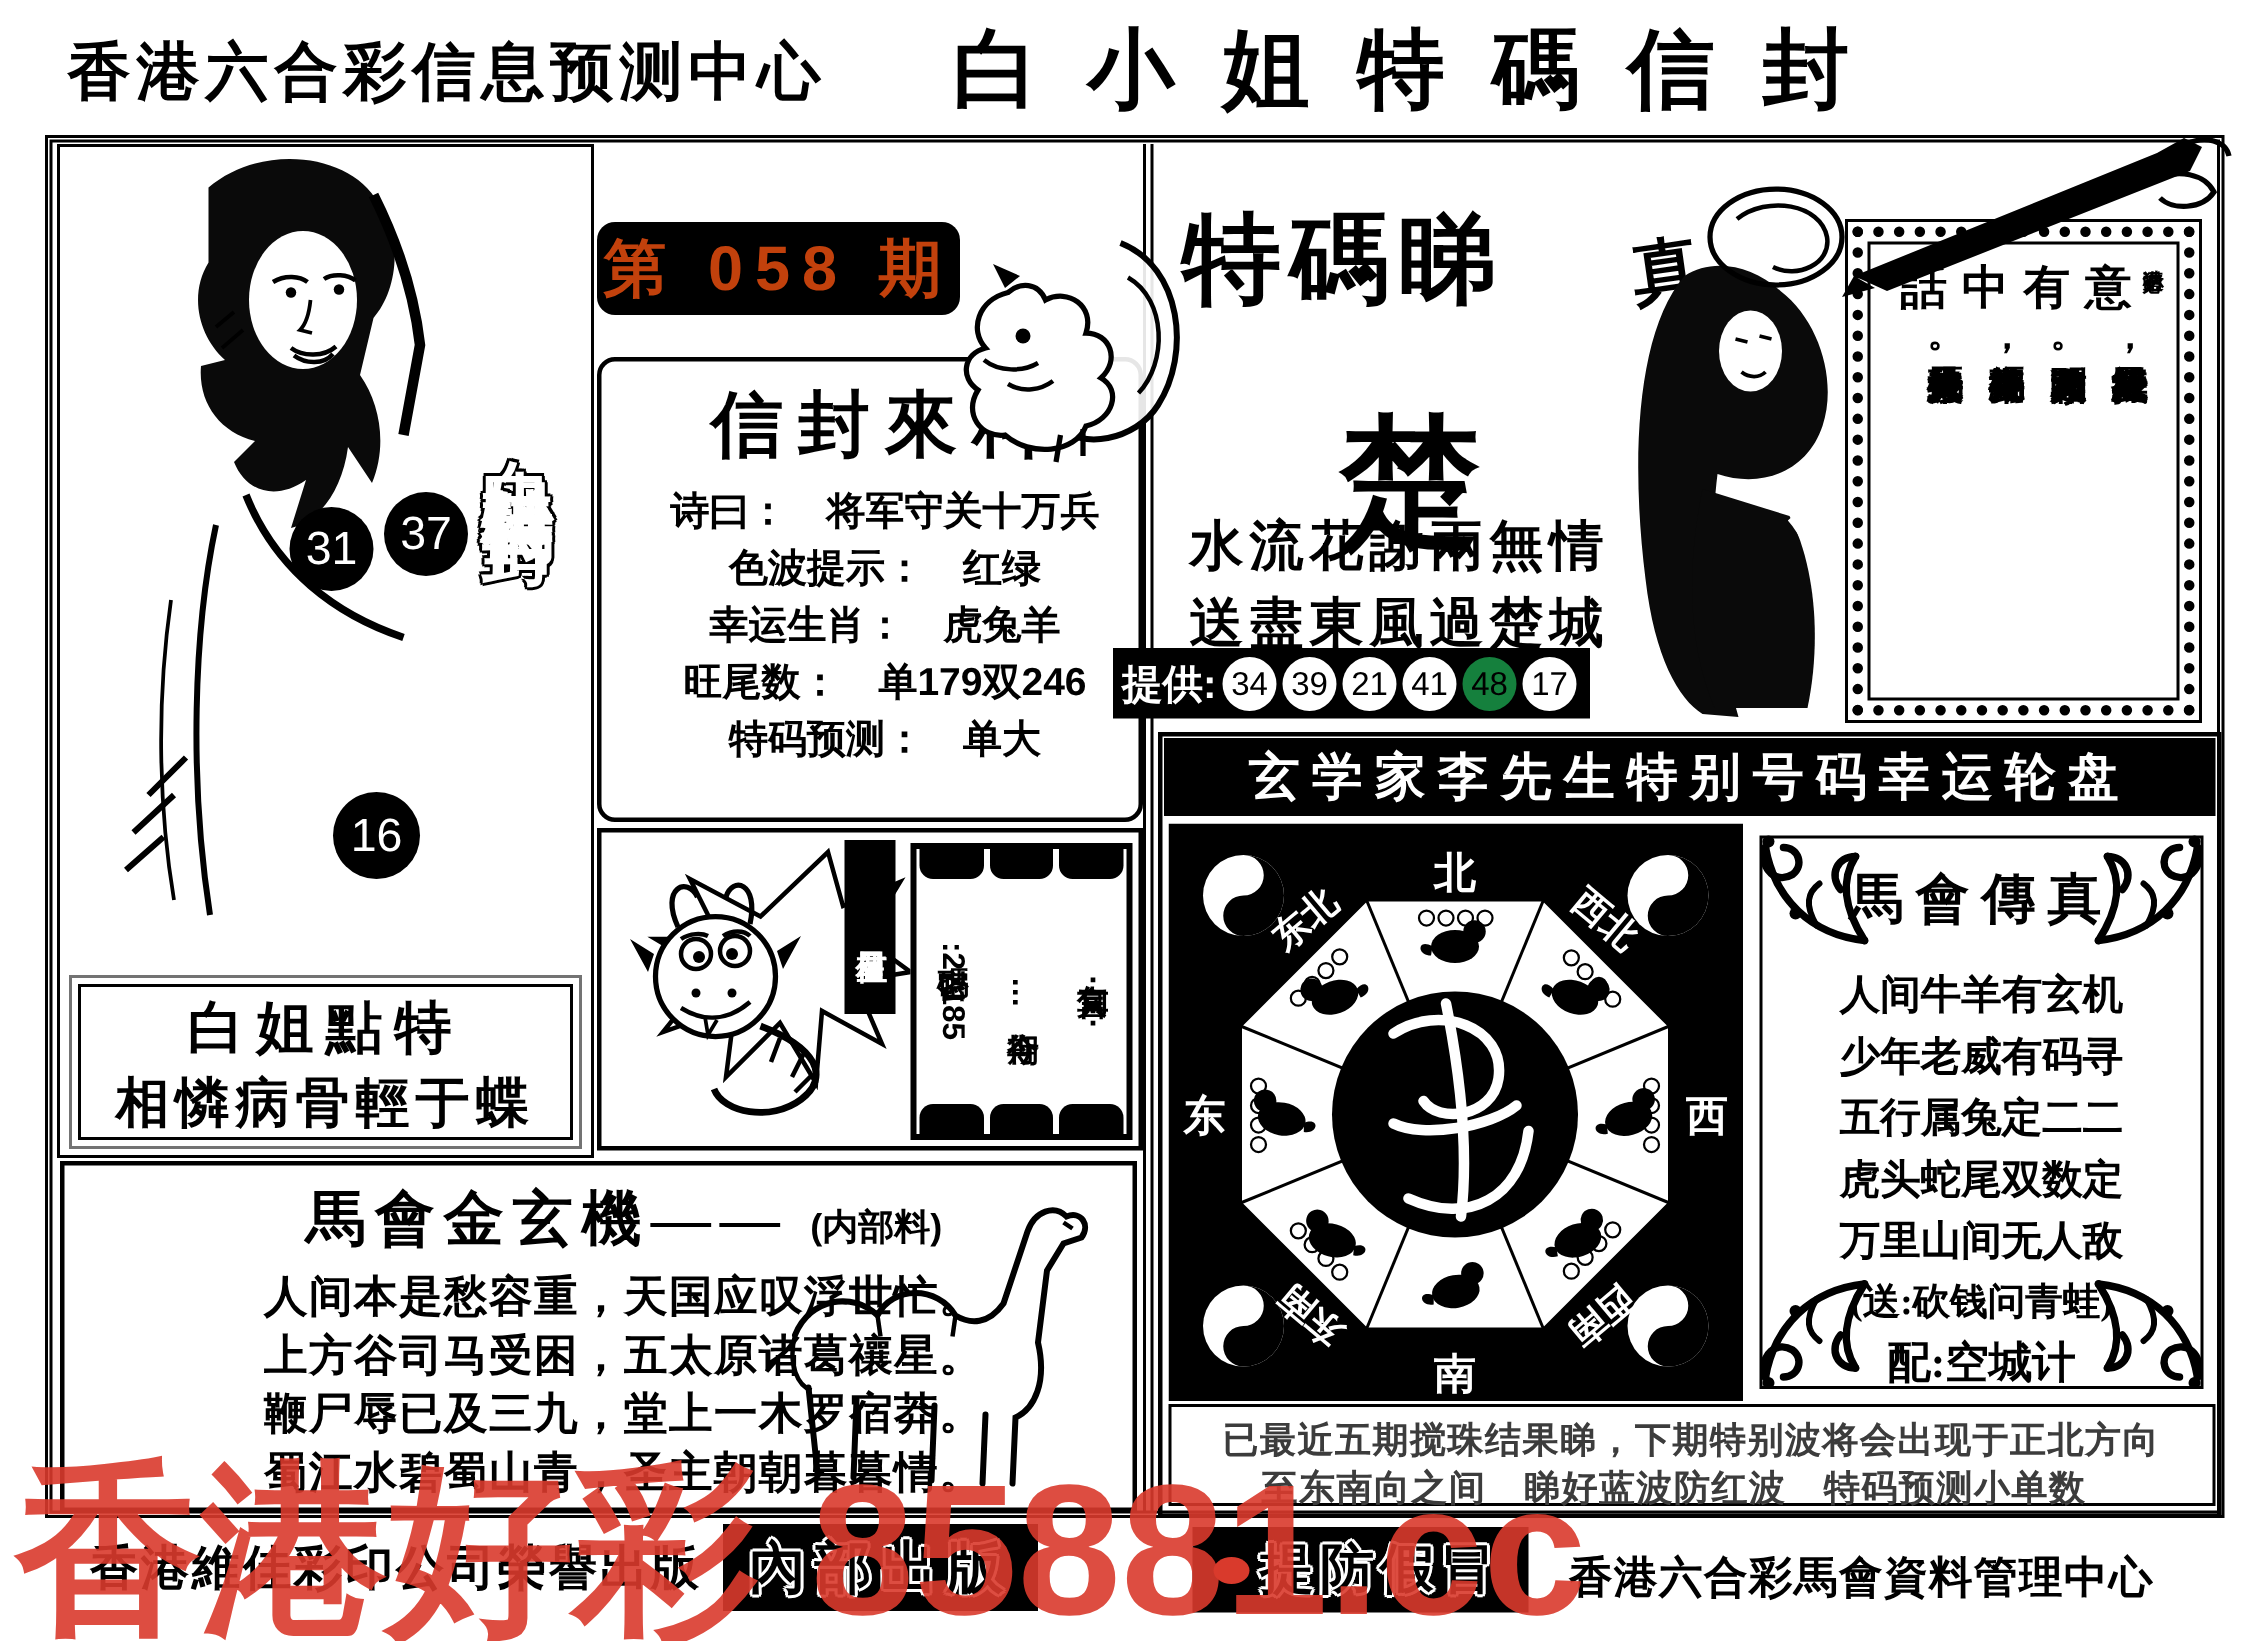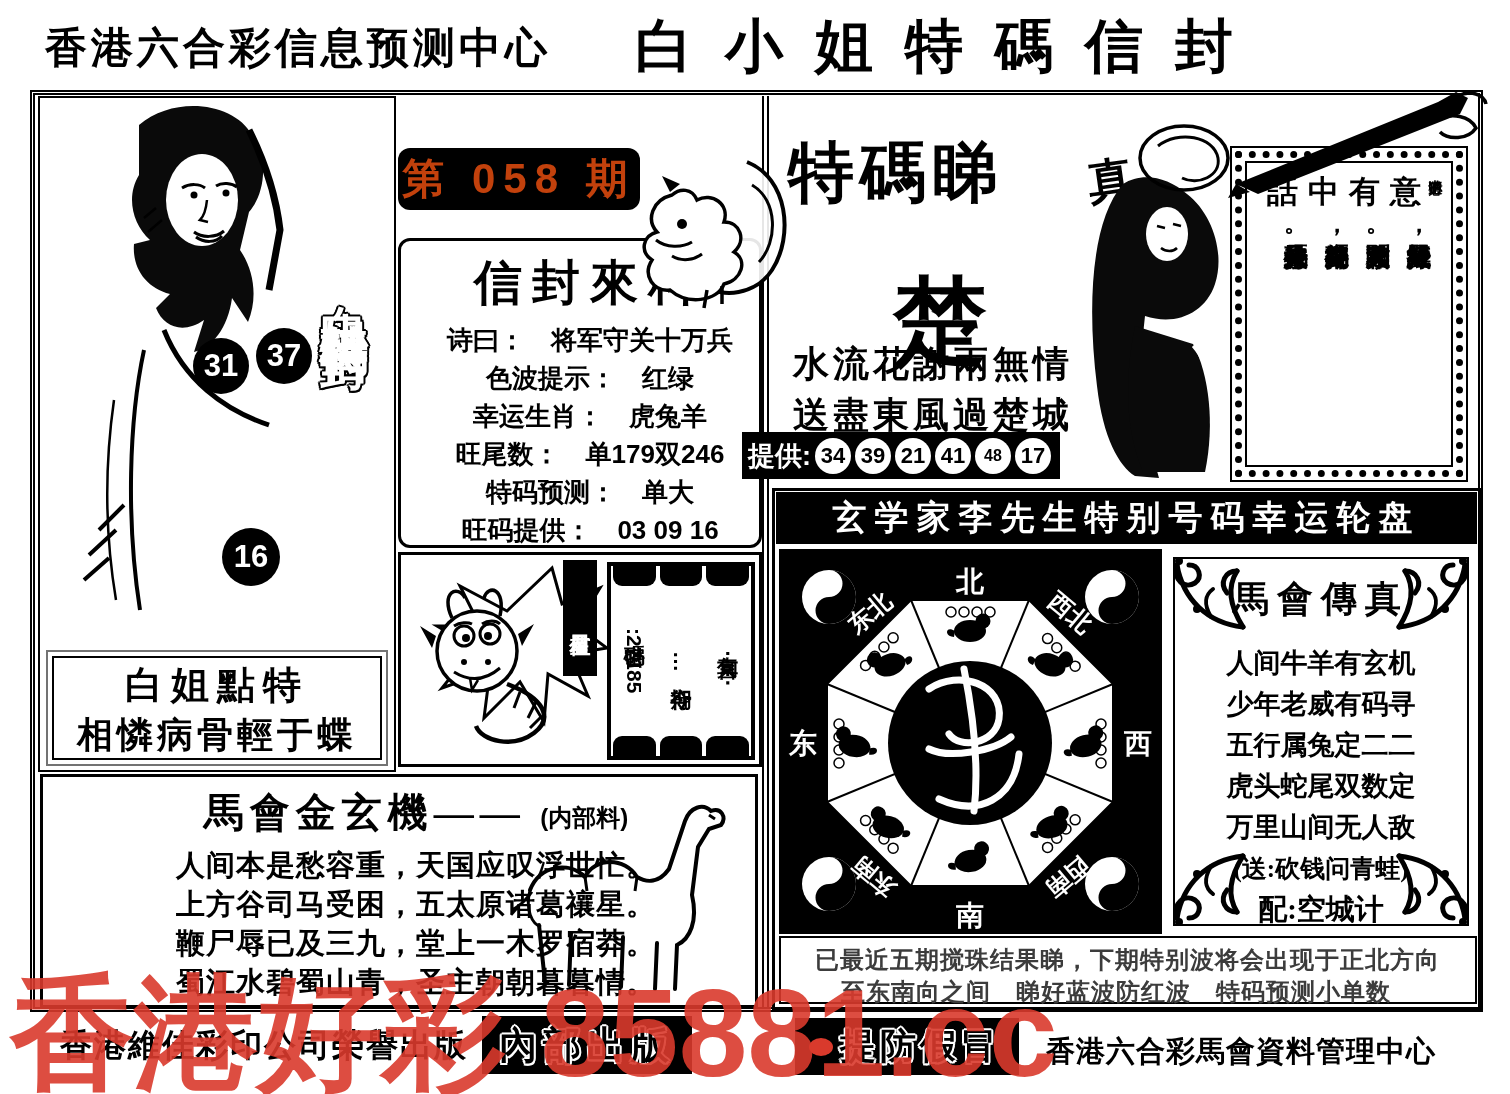--- a/index.html
+++ b/index.html
@@ -10,21 +10,21 @@
   .serif { font-family:"Liberation Serif","DejaVu Serif",serif; }
   .vert { writing-mode:vertical-rl; }
   .hollow { color:#fff;
     text-shadow:2px 0 #000,-2px 0 #000,0 2px #000,0 -2px #000,
       1.5px 1.5px #000,-1.5px -1.5px #000,1.5px -1.5px #000,-1.5px 1.5px #000; }
   .hollow-w { color:#000;
     text-shadow:2px 0 #fff,-2px 0 #fff,0 2px #fff,0 -2px #fff,
       1.5px 1.5px #fff,-1.5px -1.5px #fff,1.5px -1.5px #fff,-1.5px 1.5px #fff; }
   .frame { border:5px double #000; }
   .ball { background:#000; color:#fff; border-radius:50%; display:flex;
-    align-items:center; justify-content:center; font-weight:700; }
+    align-items:center; justify-content:center; font-weight:400; }
   .box { border:3px solid #000;text-align:center; }
   .stamp-outer { border:2px solid #000; padding:3px; width:100%; height:100%; }
   .stamp-mid { border:7px dotted #000; padding:3px; width:100%; height:100%; }
   .stamp-inner { border:2px solid #000; width:100%; height:100%; position:relative; }
   .slip { display:flex; border:4px solid #000; }
   .slip-col { flex:1; display:flex; flex-direction:column; align-items:stretch; margin:0 2px; }
   .cap { height:20px; background:#000; }
   .cap.top { border-radius:0 0 9px 9px; }
   .cap.bot { border-radius:9px 9px 0 0; }
   .slip-text { flex:1; display:flex; align-items:center; justify-content:center;
@@ -107,21 +107,20 @@
 </svg>
 
 <div class="abs box" style="left:398px;top:238px;width:364px;height:310px;border-radius:12px;padding:10px 0 0 20px">
   <div class="b9" style="font-size:48px;letter-spacing:10px">信封來料</div>
   <div style="font-size:26px;font-weight:700;line-height:38px;margin-top:6px">
     <div>诗曰：　将军守关十万兵</div>
     <div>色波提示：　红绿</div>
     <div>幸运生肖：　虎兔羊</div>
     <div>旺尾数：　单179双246</div>
     <div>特码预测：　单大</div>
-    <div>旺码提供：　03 09 16</div>
   </div>
 </div>
 
 <div class="abs box" style="left:398px;top:552px;width:364px;height:215px"></div>
 
 <svg class="abs" style="left:402px;top:556px" width="205" height="206" viewBox="0 0 205 206">
   <path d="M150,12 L160,48 L198,32 L175,70 L205,92 L168,98 L186,140 L146,118 L142,166 L118,126 L82,162 L88,115 L40,132 L72,92 L35,70 L78,70 L58,30 L105,55 Z" fill="#fff" stroke="#000" stroke-width="3"></path>
   <circle cx="75" cy="95" r="40" fill="#fff" stroke="#000" stroke-width="3.5"></circle>
   <path d="M50,62 C38,36 56,28 63,42 M98,60 C104,32 86,28 82,42" fill="none" stroke="#000" stroke-width="3.5"></path>
   <path d="M34,80 L18,70 L30,92 Z M116,78 L132,68 L120,90 Z" fill="#000"></path>
@@ -166,21 +165,21 @@
 
 <div class="abs b9 serif" style="left:793px;top:340px;font-size:36px;letter-spacing:4px">水流花謝兩無情</div>
 <div class="abs b9 serif" style="left:793px;top:391px;font-size:36px;letter-spacing:4px">送盡東風過楚城</div>
 
 <div class="abs badge" style="left:742px;top:432px;width:318px;height:47px;padding-left:6px">
   <span class="b9" style="color:#fff;font-size:27px">提供:</span>
   <span class="ball" style="width:36px;height:36px;background:#fff;color:#000;font-size:22px;margin-left:4px">34</span>
   <span class="ball" style="width:36px;height:36px;background:#fff;color:#000;font-size:22px;margin-left:4px">39</span>
   <span class="ball" style="width:36px;height:36px;background:#fff;color:#000;font-size:22px;margin-left:4px">21</span>
   <span class="ball" style="width:36px;height:36px;background:#fff;color:#000;font-size:22px;margin-left:4px">41</span>
-  <span class="ball" style="width:36px;height:36px;background:#ffffff;color:#000;font-size:16px;margin-left:4px">48</span>
+  <span class="ball" style="width:36px;height:36px;background:#15803d;color:#000;font-size:22px;margin-left:4px">48</span>
   <span class="ball" style="width:36px;height:36px;background:#fff;color:#000;font-size:22px;margin-left:4px">17</span>
 </div>
 
 <svg class="abs" style="left:1063px;top:166px" width="172" height="316" viewBox="0 0 172 316">
   <path d="M60,18 C28,55 24,140 34,220 C40,272 56,300 72,310 L96,312 C80,258 76,198 82,150 C112,160 142,148 152,118 C162,88 150,48 124,28 C104,10 78,6 60,18 Z" fill="#0a0a0a"></path>
   <ellipse cx="104" cy="68" rx="21" ry="27" fill="#fff"></ellipse>
   <path d="M94,60 L102,62 M110,58 L118,60" stroke="#000" stroke-width="2.5"></path>
   <path d="M98,82 C103,86 110,86 114,82" stroke="#000" stroke-width="2.5" fill="none"></path>
   <path d="M72,160 C60,220 64,268 80,306 L142,306 C152,258 146,208 130,178 Z" fill="#0a0a0a"></path>
   <path d="M130,180 C148,200 154,240 148,280" stroke="#fff" stroke-width="3" fill="none"></path>

